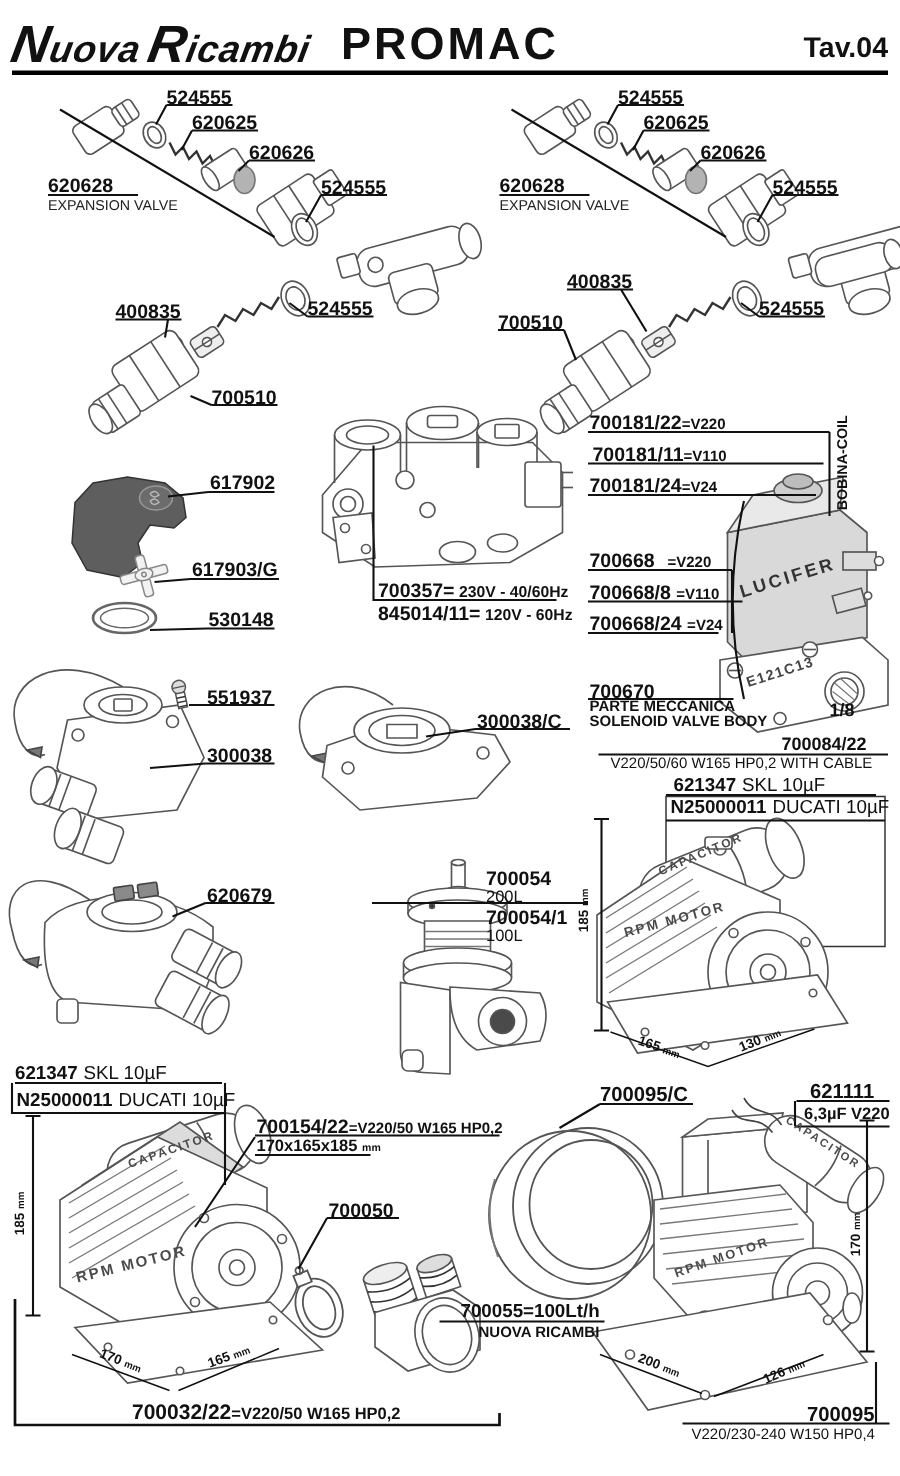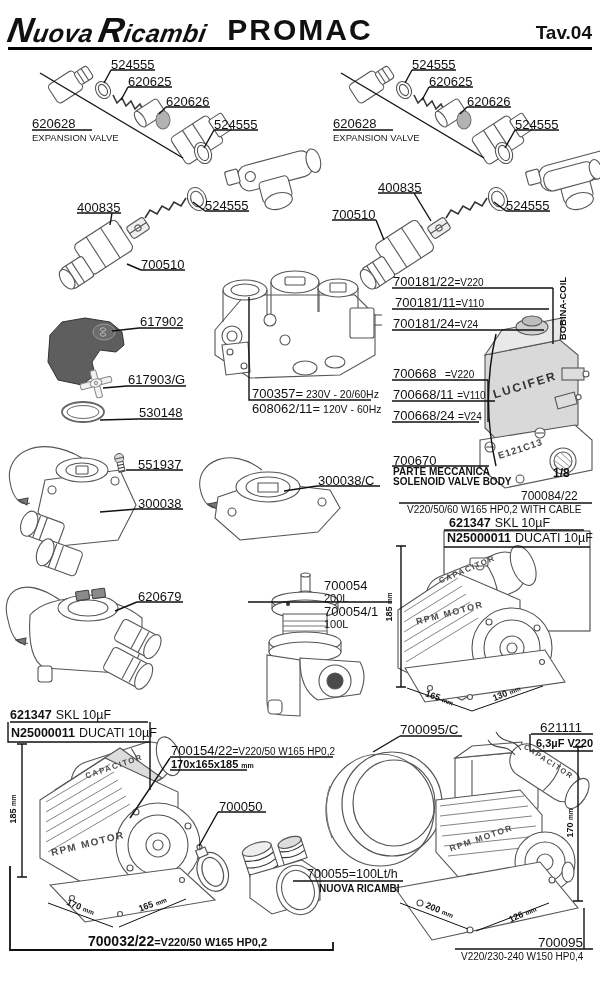--- a/index.html
+++ b/index.html
@@ -12,21 +12,21 @@
   
   .logo{top:10px;left:8px;font-style:italic;font-weight:900;font-size:25px;
         transform:skewX(-10deg);letter-spacing:.5px;}
   .logo .w{display:inline-block;margin-right:5px;}
   .logo .w::first-letter{font-size:35px;}
   .title{top:13px;left:0;width:100%;text-align:center;font-weight:bold;
          font-size:30px;letter-spacing:2px;}
   .tav{top:22px;right:8px;font-weight:bold;font-size:19px;}
   .hrule{top:47px;left:8px;width:584px;height:3px;background:#000;}
   
-  .pn{font-weight:normal;font-size:13px;}
+  .pn{font-weight:bold;font-size:13px;}
   .pn .sfx{font-size:10px;}
   .pn .sp{font-size:10.5px;margin-left:3px;}
   .pn .w54{display:inline-block;width:52px;}
   .pn14{font-weight:bold;font-size:14px;}
   .pn14 .sp{font-size:11px;}
   .desc{font-size:9.5px;color:#222;}
   .bdesc{font-weight:bold;font-size:10px;}
   .cap{font-size:11px;}
   .spec{font-weight:normal;font-size:10px;}
   .capline .r{font-size:12.5px;font-weight:normal;margin-left:4px;text-align:center;}
@@ -457,35 +457,35 @@
 <div class="abs pn" style="left:412px;top:57px">524555</div>
 <div class="abs pn" style="left:429px;top:74px">620625</div>
 <div class="abs pn" style="left:467px;top:94px">620626</div>
 <div class="abs pn" style="left:333px;top:116px">620628</div>
 <div class="abs desc" style="left:333px;top:132px">EXPANSION VALVE</div>
 <div class="abs pn" style="left:515px;top:117px">524555</div>
 <div class="abs pn" style="left:506px;top:198px">524555</div>
 <div class="abs pn" style="left:378px;top:180px">400835</div>
 <div class="abs pn" style="left:332px;top:207px">700510</div>
 
-<div class="abs pn" style="left:252px;top:386px"><span>700357=</span><span class="sp">230V - 20/60Hz</span></div>
-<div class="abs pn" style="left:252px;top:401px"><span>608062/11=</span><span class="sp">120V - 60Hz</span></div>
+<div class="abs pn" style="left:252px;top:386px"><span>700357=</span><span class="sp">230V - 40/60Hz</span></div>
+<div class="abs pn" style="left:252px;top:401px"><span>845014/11=</span><span class="sp">120V - 60Hz</span></div>
 
 <div class="abs pn" style="left:140px;top:314px">617902</div>
 <div class="abs pn" style="left:128px;top:372px">617903/G</div>
 <div class="abs pn" style="left:139px;top:405px">530148</div>
 
 <div class="abs pn" style="left:393px;top:274px"><span>700181/22</span><span class="sfx">=V220</span></div>
 <div class="abs pn" style="left:395px;top:295px"><span>700181/11</span><span class="sfx">=V110</span></div>
 <div class="abs pn" style="left:393px;top:316px"><span>700181/24</span><span class="sfx">=V24</span></div>
 <div class="abs vtx" style="left:522px;top:303px;width:80px">BOBINA-COIL</div>
 <div class="abs" style="left:492px;top:378px;font-weight:bold;font-size:12px;color:#333;letter-spacing:2px;transform:rotate(-17deg)">LUCIFER</div>
 
 <div class="abs pn" style="left:393px;top:366px"><span class="w54">700668</span><span class="sfx">=V220</span></div>
-<div class="abs pn" style="left:393px;top:387px"><span>700668/11</span> <span class="sfx">=V110</span></div>
+<div class="abs pn" style="left:393px;top:387px"><span>700668/8</span> <span class="sfx">=V110</span></div>
 <div class="abs pn" style="left:393px;top:408px"><span>700668/24</span> <span class="sfx">=V24</span></div>
 <div class="abs pn" style="left:393px;top:453px">700670</div>
 <div class="abs bdesc" style="left:393px;top:466px">PARTE MECCANICA</div>
 <div class="abs bdesc" style="left:393px;top:476px">SOLENOID VALVE BODY</div>
 <div class="abs" style="left:497px;top:443px;font-weight:bold;font-size:9.5px;color:#444;letter-spacing:1px;transform:rotate(-18deg)">E121C13</div>
 <div class="abs" style="left:553px;top:466px;font-weight:bold;font-size:12px">1/8</div>
 
 <div class="abs pn" style="left:138px;top:457px">551937</div>
 <div class="abs pn" style="left:138px;top:496px">300038</div>
 <div class="abs pn" style="left:318px;top:473px">300038/C</div>

